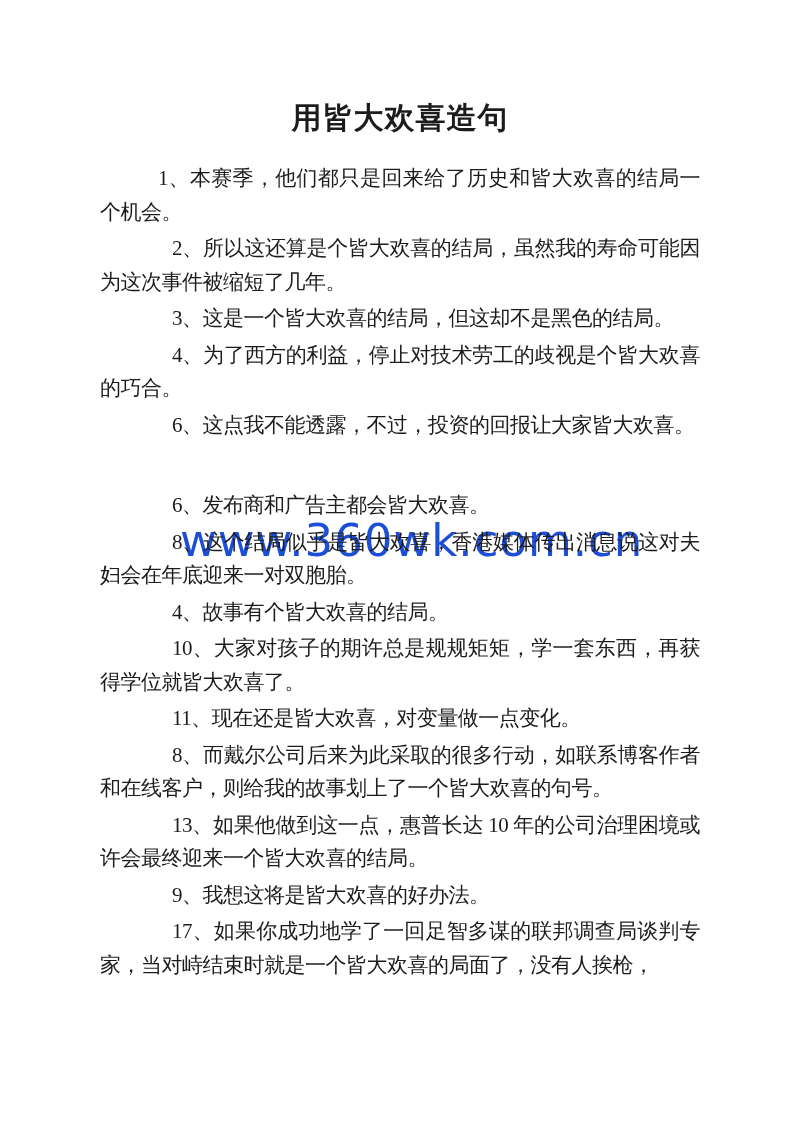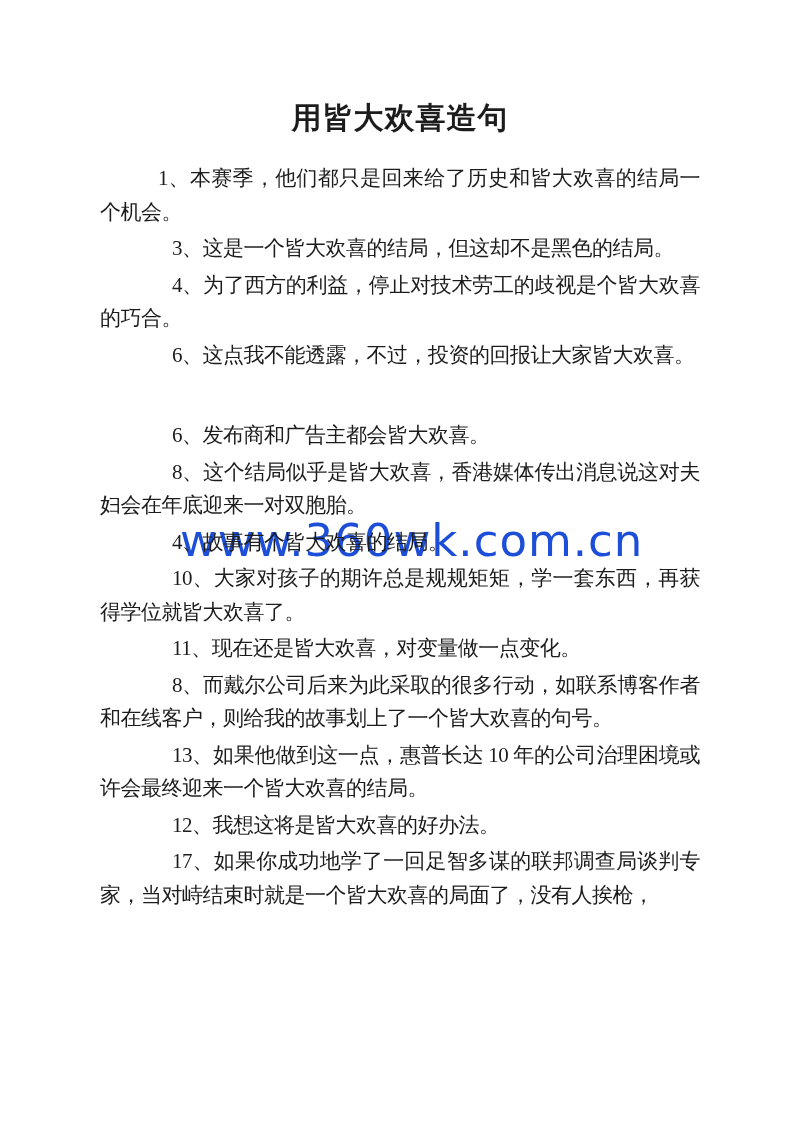--- a/index.html
+++ b/index.html
@@ -69,30 +69,31 @@
 <body>
 
 <div class="page">
 
   <div class="watermark">www.360wk.com.cn</div>
 
   <h1 class="doc-title">用皆大欢喜造句</h1>
 
   <div class="doc-body">
     <p class="para first-para">1、本赛季，他们都只是回来给了历史和皆大欢喜的结局一个机会。</p>
+    <p class="para">2、所以这还算是个皆大欢喜的结局，虽然我的寿命可能因为这次事件被缩短了几年。</p>
     <p class="para">3、这是一个皆大欢喜的结局，但这却不是黑色的结局。</p>
     <p class="para">4、为了西方的利益，停止对技术劳工的歧视是个皆大欢喜的巧合。</p>
     <p class="para">6、这点我不能透露，不过，投资的回报让大家皆大欢喜。</p>
 
     <div class="blank-gap"></div>
 
     <p class="para">6、发布商和广告主都会皆大欢喜。</p>
     <p class="para">8、这个结局似乎是皆大欢喜，香港媒体传出消息说这对夫妇会在年底迎来一对双胞胎。</p>
     <p class="para">4、故事有个皆大欢喜的结局。</p>
     <p class="para">10、大家对孩子的期许总是规规矩矩，学一套东西，再获得学位就皆大欢喜了。</p>
     <p class="para">11、现在还是皆大欢喜，对变量做一点变化。</p>
     <p class="para">8、而戴尔公司后来为此采取的很多行动，如联系博客作者和在线客户，则给我的故事划上了一个皆大欢喜的句号。</p>
     <p class="para">13、如果他做到这一点，惠普长达 10 年的公司治理困境或许会最终迎来一个皆大欢喜的结局。</p>
-    <p class="para">12、我想这将是皆大欢喜的好办法。</p>
+    <p class="para">9、我想这将是皆大欢喜的好办法。</p>
     <p class="para">17、如果你成功地学了一回足智多谋的联邦调查局谈判专家，当对峙结束时就是一个皆大欢喜的局面了，没有人挨枪，</p>
   </div>
 
 </div>
 
 </body></html>

